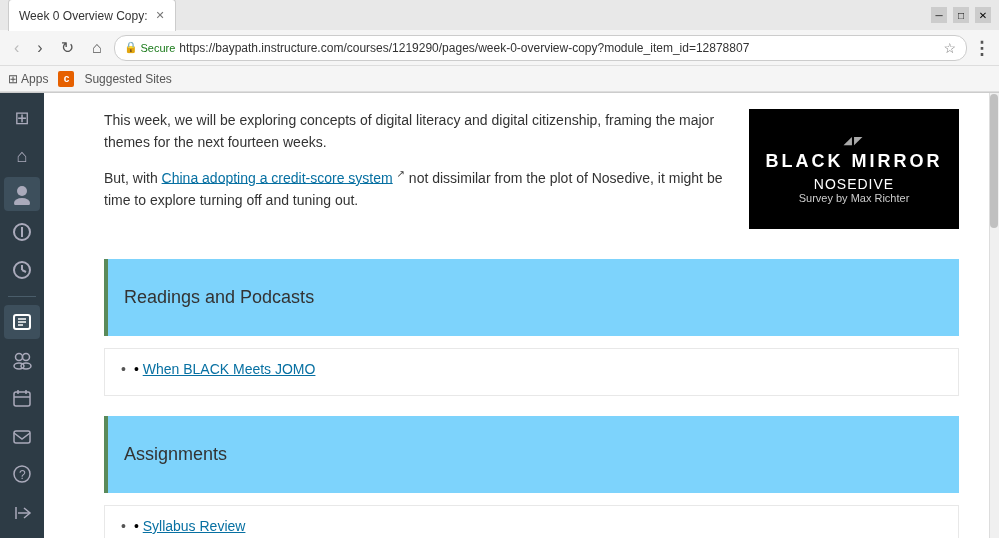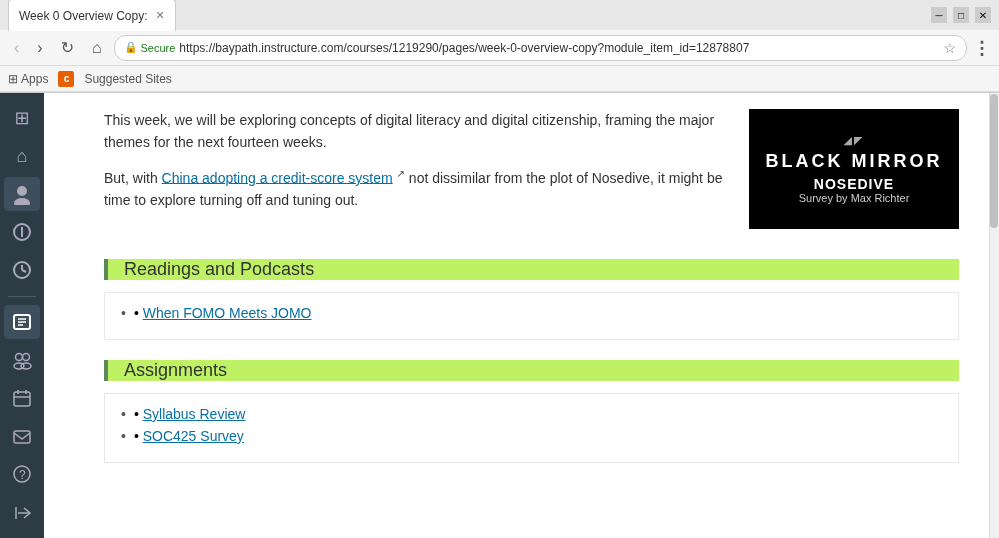--- a/index.html
+++ b/index.html
@@ -39,24 +39,24 @@
     
     .content-area { flex: 1; overflow-y: auto; background: #fff; position: relative; }
     .page-content { padding: 0 40px 20px 60px; max-width: 960px; }
 
     
     .text-paragraph { color: #333; line-height: 1.6; margin-bottom: 12px; font-size: 14px; }
     .link { color: #0770a2; text-decoration: underline; cursor: pointer; }
     .image-container { float: right; margin: 0 0 10px 20px; }
     .black-mirror-img { width: 210px; height: 120px; background: #000; display: flex; flex-direction: column; align-items: center; justify-content: center; color: #fff; }
     .bm-title { font-size: 18px; font-weight: bold; letter-spacing: 3px; margin-bottom: 4px; }
-    .bm-subtitle { font-size: 14px; font-weight: bold; letter-spacing: 1px; }
+    .bm-subtitle { font-size: 14px; font-weight: normal; letter-spacing: 1px; }
     .bm-music { font-size: 11px; color: #ccc; }
 
-    .section-header { background: #bef264; border-left: 4px solid #5a8a5a; padding: 0 16px; margin: 20px 0 12px 0; }
+    .section-header { background: #7dd3fc; border-left: 4px solid #5a8a5a; padding: 28px 16px; margin: 20px 0 12px 0; }
     .section-header h2 { font-size: 18px; color: #333; font-weight: normal; }
 
     .content-box { background: #fff; border: 1px solid #e8e8e8; padding: 12px 16px; margin-bottom: 8px; }
     .bullet-list { list-style: none; padding: 0; }
     .bullet-list li { display: flex; align-items: flex-start; margin-bottom: 6px; }
     .bullet-list li::before { content: "•"; margin-right: 8px; color: #555; }
     .bullet-list li a { color: #0770a2; text-decoration: underline; cursor: pointer; }
 
     .clearfix::after { content: ""; display: table; clear: both; }
 
@@ -201,21 +201,21 @@
       </div>
 
       <div class="section-header">
         <h2>Readings and Podcasts</h2>
       </div>
 
       <div class="content-box">
         <ul class="bullet-list">
           <li>
             <span>•&nbsp;</span>
-            <a class="link">When FOMO Meets JOMO</a>
+            <a class="link">When BLACK Meets JOMO</a>
           </li>
         </ul>
       </div>
 
       <div class="section-header">
         <h2>Assignments</h2>
       </div>
 
       <div class="content-box">
         <ul class="bullet-list">

